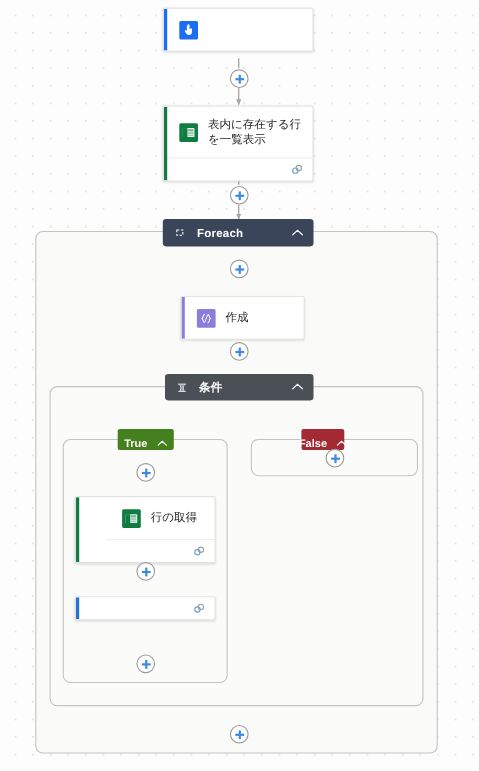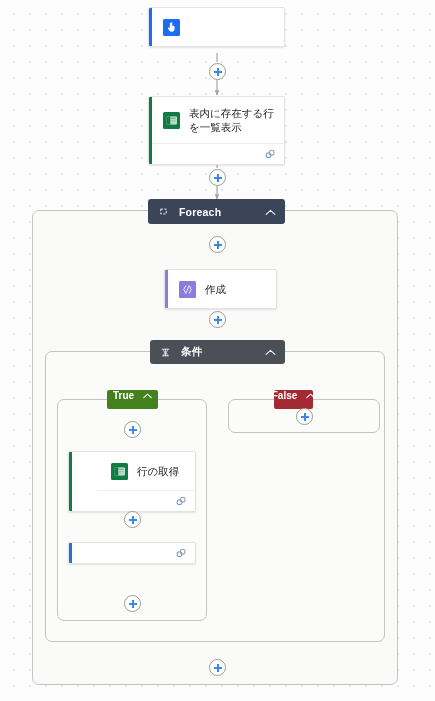--- a/index.html
+++ b/index.html
@@ -47,21 +47,21 @@
     width:13px;height:13px;margin-right:9px;flex:0 0 auto;
     display:flex;align-items:center;justify-content:center;
   }
   .scope-header .hdr-label{flex:1 1 auto;white-space:nowrap;}
   .scope-header .hdr-chev{flex:0 0 auto;margin-left:6px;opacity:.95;}
 
   
   .branch-pill{
     position:absolute;
     box-sizing:border-box;
-    display:flex;align-items:flex-start;justify-content:center;
+    display:flex;align-items:flex-end;justify-content:center;
     border-radius:2px;
     color:#ffffff;
     font-size:10px;
     font-weight:bold;
     padding:0 0;
     white-space:nowrap;
   }
   .branch-pill .hdr-chev{margin-left:9px;}
 
   

